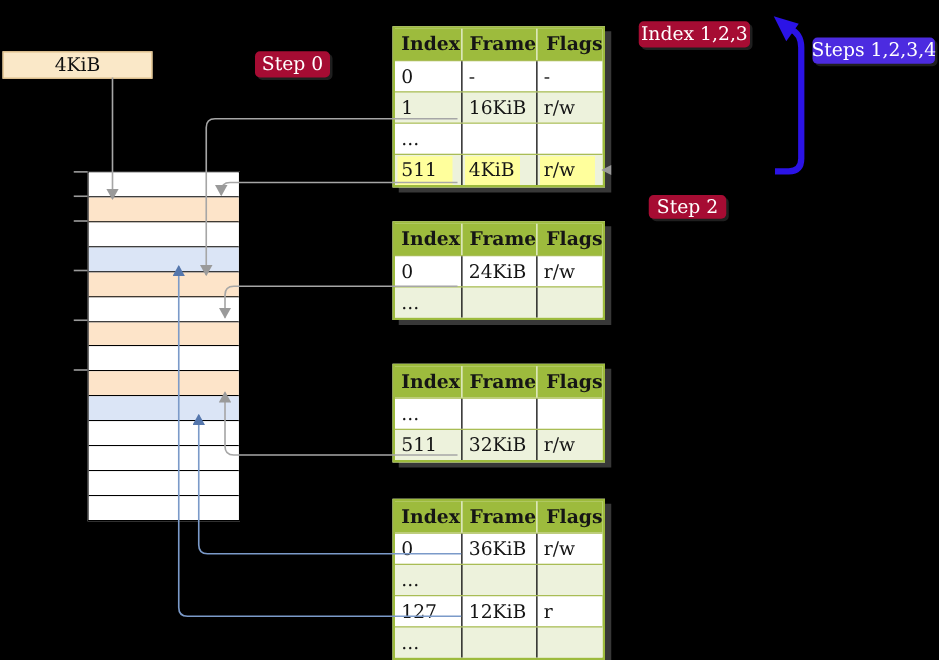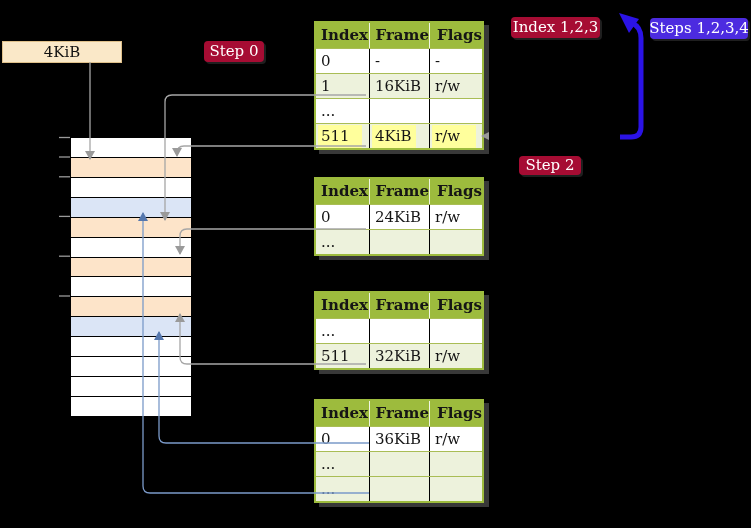--- a/index.html
+++ b/index.html
@@ -64,21 +64,21 @@
 <body>
 
 <div class="stage">
 
   <div class="framebox">
     <span>4KiB</span>
   </div>
 
   <div class="steplabel red" style="left:204px;top:41px;width:60px;">Step 0</div>
   <div class="steplabel red" style="left:511px;top:17px;width:89px;">Index 1,2,3</div>
-  <div class="steplabel violet" style="left:650px;top:18px;width:98px;">Steps 1,2,3,4</div>
+  <div class="steplabel violet" style="left:650px;top:30px;width:98px;">Steps 1,2,3,4</div>
   <div class="steplabel red" style="left:519px;top:156px;width:62px;height:19px;">Step 2</div>
 
   <div class="memcol">
       <div class="mrow m-white"></div>
       <div class="mrow m-peach"></div>
       <div class="mrow m-white"></div>
       <div class="mrow m-blue"></div>
       <div class="mrow m-peach"></div>
       <div class="mrow m-white"></div>
       <div class="mrow m-peach"></div>
@@ -160,20 +160,25 @@
       </div>
       <div class="trow">
         <div class="cell c0">0</div>
         <div class="cell c1">36KiB</div>
         <div class="cell c2">r/w</div>
       </div>
       <div class="trow alt">
         <div class="cell c0">...</div>
         <div class="cell c1"></div>
         <div class="cell c2"></div>
+      </div>
+      <div class="trow">
+        <div class="cell c0">127</div>
+        <div class="cell c1">12KiB</div>
+        <div class="cell c2">r</div>
       </div>
       <div class="trow alt">
         <div class="cell c0">...</div>
         <div class="cell c1"></div>
         <div class="cell c2"></div>
       </div>
     </div>
 
   <svg class="overlay" width="751" height="528">
     <defs>

